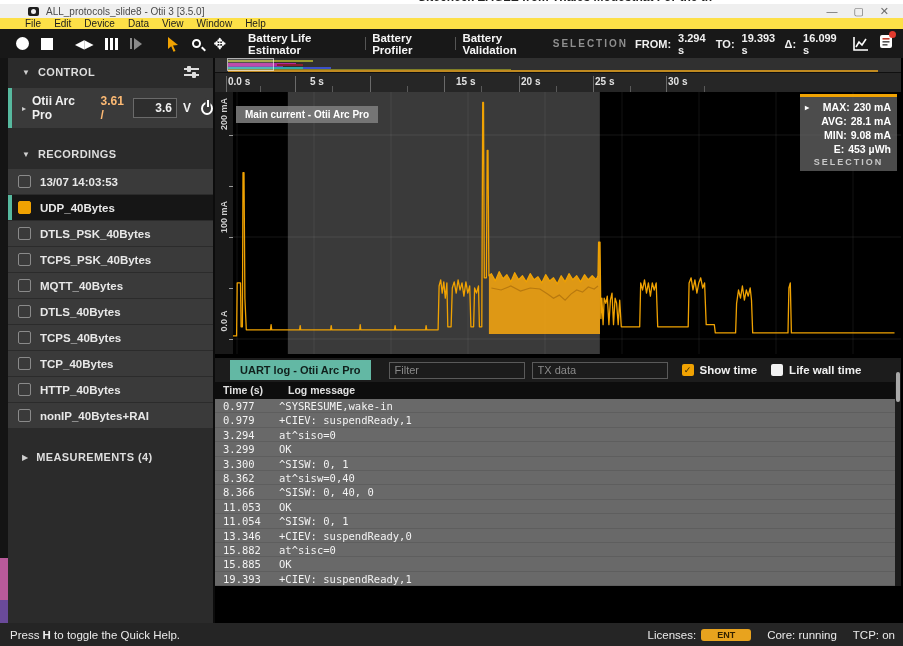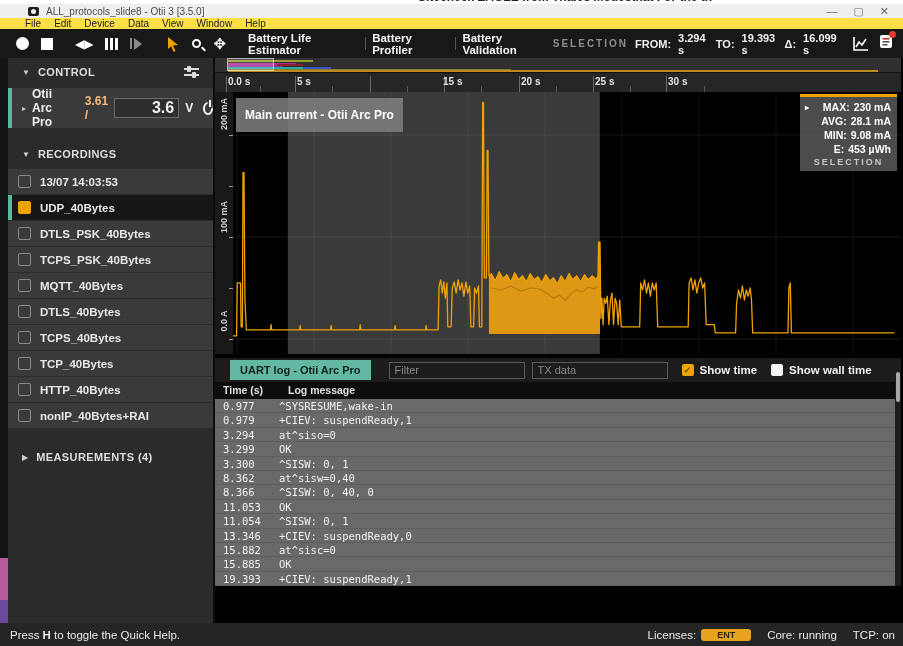--- a/index.html
+++ b/index.html
@@ -53,21 +53,21 @@
   .left-edge .purple{position:absolute;left:0;top:542px;width:8px;height:23px;background:#6a4a9a}
 
   
   .sidebar{width:207px;height:565px;background:#2b2b2b;position:relative;border-right:2px solid #0c0c0c}
   .section-header{position:absolute;left:0;width:205px;height:24px;display:flex;align-items:center;padding-left:14px;gap:8px}
   .section-header .hdr-label{font-size:11px;font-weight:bold;color:#dedede;letter-spacing:.4px}
   .tri{font-size:8px;color:#cfcfcf}
   .device-row{position:absolute;left:0;top:30px;width:205px;height:40px;background:#3a3a3a;border-left:4px solid #57b99f;display:flex;align-items:center;padding-left:10px;gap:6px}
   .device-row .name{font-size:12px;font-weight:bold;color:#f0f0f0}
   .device-row .readout{font-size:12px;font-weight:bold;color:#fdba74;margin-left:4px}
-  .v-input{width:65px;height:20px;background:#2e2e2e;border:1px solid #6a6a6a;color:#f0f0f0;font-size:16px;font-weight:bold;text-align:right;padding-right:4px;font-family:"Liberation Sans",sans-serif}
+  .v-input{width:44px;height:20px;background:#2e2e2e;border:1px solid #6a6a6a;color:#f0f0f0;font-size:12px;font-weight:bold;text-align:right;padding-right:4px;font-family:"Liberation Sans",sans-serif}
   .v-unit{font-size:12px;font-weight:bold;color:#f0f0f0}
   .icon-power{width:13px;height:13px;border:2px solid #fff;border-radius:50%;position:relative;margin-left:4px}
   .icon-power::after{content:'';position:absolute;left:3.5px;top:-4px;width:2px;height:7px;background:#fff;box-shadow:0 0 0 1.5px #3a3a3a}
   .icon-sliders{width:15px;height:12px;position:relative;margin-left:auto;margin-right:14px}
   .icon-sliders::before,.icon-sliders::after{content:'';position:absolute;left:0;width:15px;height:2px;background:#dedede}
   .icon-sliders::before{top:2px}
   .icon-sliders::after{top:8px}
   .icon-sliders i{position:absolute;width:4px;height:6px;background:#2b2b2b;border:2px solid #dedede;border-radius:1px}
   .icon-sliders i.k1{left:3px;top:0}
   .icon-sliders i.k2{left:8px;top:6px}
@@ -83,21 +83,21 @@
   .ov-seg{position:absolute}
   .ov-viewport{position:absolute;left:12px;top:0;width:47px;height:13px;background:rgba(255,255,255,.16);border:1px solid rgba(255,255,255,.55)}
   .time-axis{position:absolute;left:0;top:14px;width:686px;height:20px;background:#262626;border-top:1px solid #101010}
   .x-tick-line{position:absolute;top:3px;width:1px;height:16px;background:#6a6a6a}
   .x-tick-minor{position:absolute;top:13px;width:1px;height:6px;background:#5a5a5a}
   .x-tick-label{position:absolute;top:3px;font-size:10px;font-weight:bold;color:#e2e2e2}
   .chart{position:absolute;left:0;top:34px;width:686px;height:262px;background:#000}
   .y-axis{position:absolute;left:0;top:0;width:18px;height:262px;background:#191919}
   .y-label{position:absolute;left:-16px;width:50px;text-align:center;font-size:9px;font-weight:bold;color:#cfcfcf;transform:rotate(-90deg)}
   .y-tick{position:absolute;left:14px;width:4px;height:1px;background:#9a9a9a}
-  .series-label{position:absolute;left:21px;top:6px;background:rgba(128,128,128,.85);color:#fff;font-size:12px;font-weight:bold;padding:10px 9px}
+  .series-label{position:absolute;left:21px;top:14px;background:rgba(128,128,128,.85);color:#fff;font-size:10px;font-weight:bold;padding:3px 9px}
   .stats-box{position:absolute;right:4px;top:2px;width:97px;background:rgba(105,105,105,.72);border-top:3px solid #f0a202;padding:3px 6px 4px 6px}
   .stats-row{display:flex;justify-content:flex-end;gap:4px;font-size:10.5px;font-weight:bold;color:#fff;line-height:14px;position:relative}
   .stats-row .arrow{position:absolute;left:-1px;top:1px;font-size:8px;color:#fff}
   .stats-caption{text-align:center;font-size:9px;font-weight:bold;color:#c9c9c9;letter-spacing:2px;margin-top:1px}
 
   
   .uart-bar{position:absolute;left:0;top:300px;width:686px;height:24px;background:#1c1c1c;display:flex;align-items:center}
   .uart-tab{margin-left:15px;background:#63b8a4;color:#10201c;font-size:11px;font-weight:bold;padding:4px 10px;border:none;font-family:"Liberation Sans",sans-serif}
   .uart-input{width:136px;height:17px;background:transparent;border:1px solid #5a5a5a;color:#dcdcdc;font-size:11px;padding:0 5px;font-family:"Liberation Sans",sans-serif}
   .uart-input::placeholder{color:#8a8a8a}
@@ -297,25 +297,25 @@
           <div class="ov-seg" style="left: 13px; top: 9px; width: 90px; height: 2px; background: rgb(47, 168, 168);"></div>
           <div class="ov-seg" style="left: 88px; top: 9px; width: 28px; height: 2px; background: rgb(58, 80, 200);"></div>
           <div class="ov-seg" style="left: 13px; top: 11px; width: 283px; height: 1px; background: rgb(127, 127, 40);"></div>
           <div class="ov-seg" style="left: 13px; top: 12px; width: 650px; height: 2px; background: rgb(192, 138, 32);"></div>
           <div class="ov-viewport" style="left: 12px; width: 47px;"></div>
         </div>
       <div class="time-axis" id="time-axis">
           <span class="x-tick-line" style="left: 11px;"></span>
           <span class="x-tick-label" style="left: 13px;">0.0 s</span>
           <span class="x-tick-line" style="left: 80px;"></span>
-          <span class="x-tick-label" style="left: 82px;">5 s</span>
+          <span class="x-tick-label" style="left: 95px;">5 s</span>
           <span class="x-tick-line" style="left: 155px;"></span>
           <span class="x-tick-label" style="left: 157px; margin-top: 24px;">10 s</span>
           <span class="x-tick-line" style="left: 229px;"></span>
-          <span class="x-tick-label" style="left: 228px;">15 s</span>
+          <span class="x-tick-label" style="left: 241px;">15 s</span>
           <span class="x-tick-line" style="left: 304px;"></span>
           <span class="x-tick-label" style="left: 306px;">20 s</span>
           <span class="x-tick-line" style="left: 378px;"></span>
           <span class="x-tick-label" style="left: 380px; text-align: center;">25 s</span>
           <span class="x-tick-line" style="left: 451px;"></span>
           <span class="x-tick-label" style="left: 453px;">30 s</span>
           <span class="x-tick-minor" style="left: 45px;"></span>
           <span class="x-tick-minor" style="left: 117px;"></span>
           <span class="x-tick-minor" style="left: 192px;"></span>
           <span class="x-tick-minor" style="left: 266px;"></span>
@@ -381,21 +381,21 @@
       <div class="uart-bar">
         <button class="uart-tab">UART log - Otii Arc Pro</button>
         <input class="uart-input f-in" placeholder="Filter" style="">
         <input class="uart-input t-in" placeholder="TX data" style="">
         <span class="cb">
           <span class="cb-box on">✓</span>
           <span class="cb-label">Show time</span>
         </span>
         <span class="cb">
           <span class="cb-box off"></span>
-          <span class="cb-label">Show wall time</span>
+          <span class="cb-label">Life wall time</span>
         </span>
       </div>
 
       <div class="log-header">
         <span class="log-col c1">Time (s)</span>
         <span class="log-col c2">Log message</span>
       </div>
       <div class="log-area" id="log-area">
           <div class="log-row">
             <span class="log-time">0.977</span>

